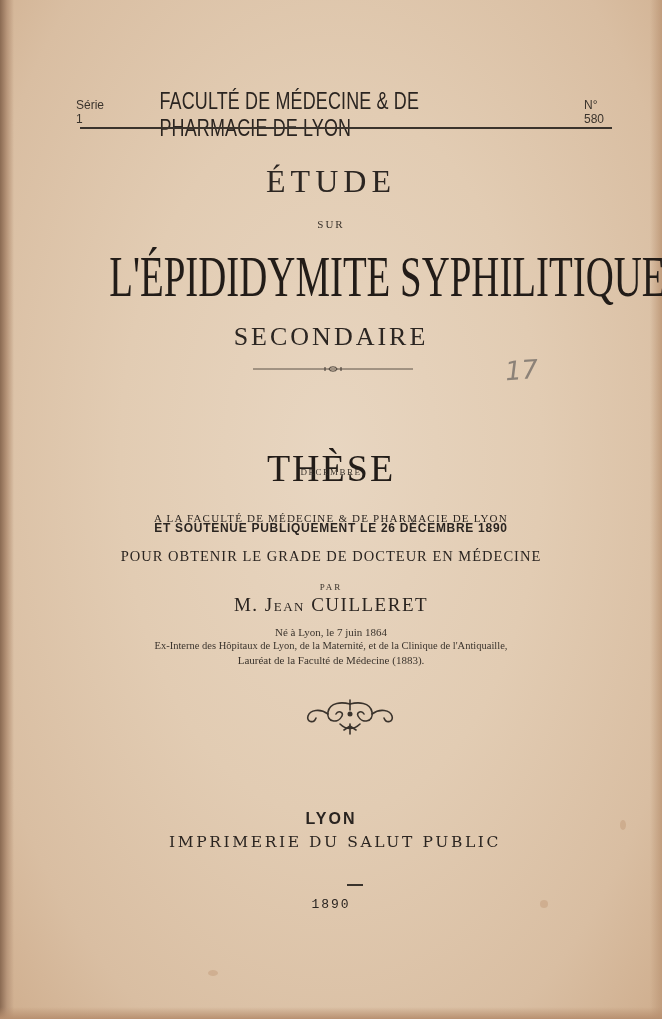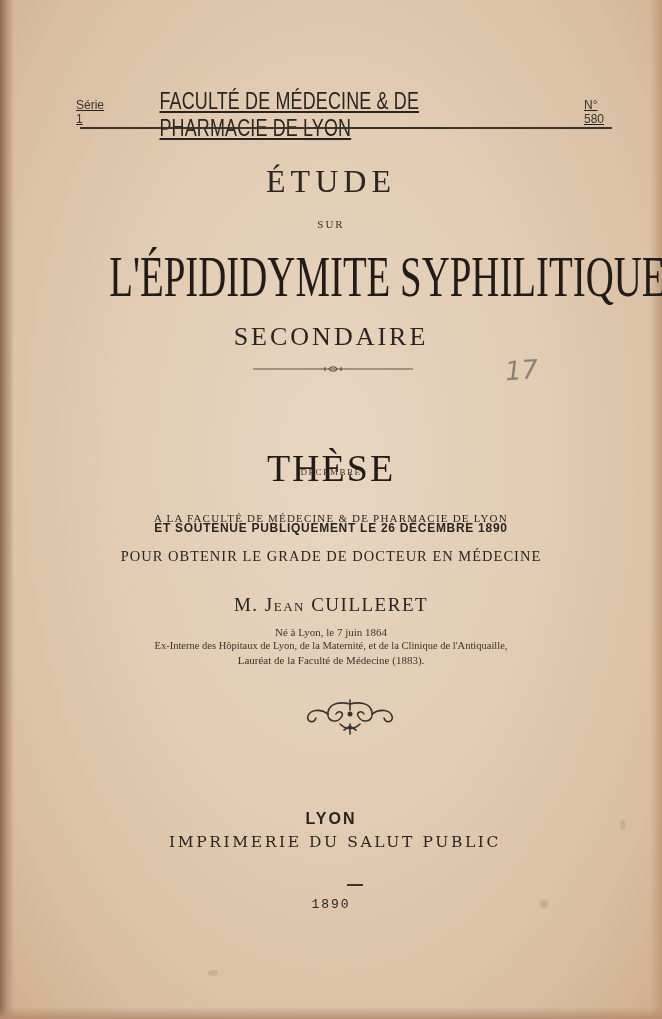--- a/index.html
+++ b/index.html
@@ -25,21 +25,21 @@
     background: linear-gradient(to top, #b89070 0%, rgba(220,200,175,0) 100%);
   }
   .edge-right {
     position: absolute; right: 0; top: 0; bottom: 0; width: 12px;
     background: linear-gradient(to left, #c09c7c 0%, rgba(220,200,175,0) 100%);
   }
   .abs { position: absolute; left: 0; right: 0; text-align: center; white-space: nowrap; }
 
   .header {
     position: absolute; left: 76px; width: 538px; top: 88px; height: 32px;
-    display: flex; align-items: baseline; justify-content: space-between; text-decoration: underline;
+    display: flex; align-items: baseline; justify-content: space-between;
   }
   .header .serie { font-family: "Liberation Sans", sans-serif; font-size: 12px; color: #3a332c; }
   .header .faculte {
     font-family: "Liberation Sans", sans-serif; font-size: 23px; color: #2a2420;
     transform: scaleX(0.78); transform-origin: center; display: inline-block; letter-spacing: 0.2px;
   }
   .header .numero { font-family: "Liberation Sans", sans-serif; font-size: 12px; color: #3a332c; }
   .header-rule {
     position: absolute; left: 80px; width: 532px; top: 127px; height: 2px; background: #3a332c;
   }
@@ -124,20 +124,21 @@
   </svg>
 
   <div class="handnote">17</div>
 
   <div class="abs these">THÈSE</div>
   <div class="abs presentee">DÉCEMBRE</div>
   <div class="abs faculte-line">A LA FACULTÉ DE MÉDECINE &amp; DE PHARMACIE DE LYON</div>
   <div class="abs soutenue">ET SOUTENUE PUBLIQUEMENT LE 26 DÉCEMBRE 1890</div>
   <div class="abs obtenir">POUR OBTENIR LE GRADE DE DOCTEUR EN MÉDECINE</div>
 
+  <div class="abs par">PAR</div>
   <div class="abs author">
     <span>M.</span>
     <span class="jean">Jean</span>
     <span>CUILLERET</span>
   </div>
   <div class="abs ne">Né à Lyon, le 7 juin 1864</div>
   <div class="abs exinterne">Ex-Interne des Hôpitaux de Lyon, de la Maternité, et de la Clinique de l'Antiquaille,</div>
   <div class="abs laureat">Lauréat de la Faculté de Médecine (1883).</div>
 
   <svg class="fleuron" viewBox="0 0 100 40">

